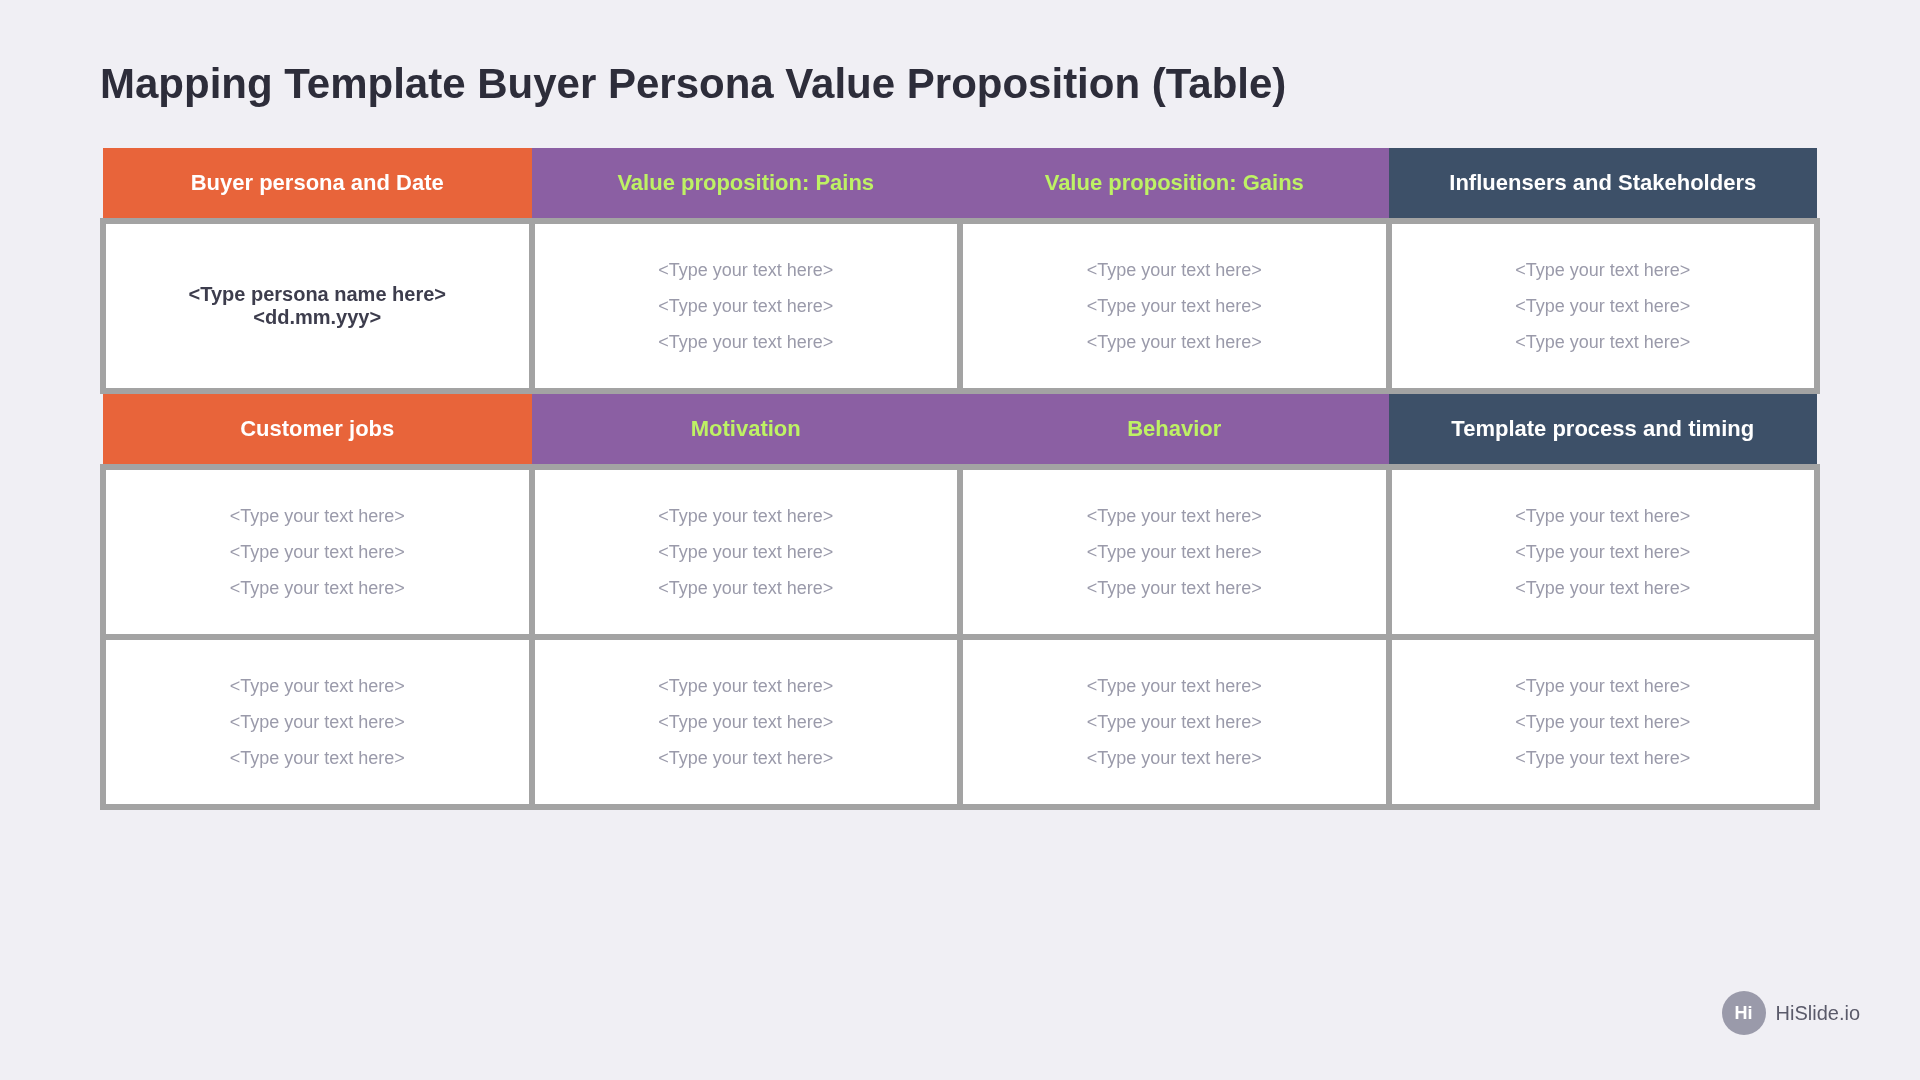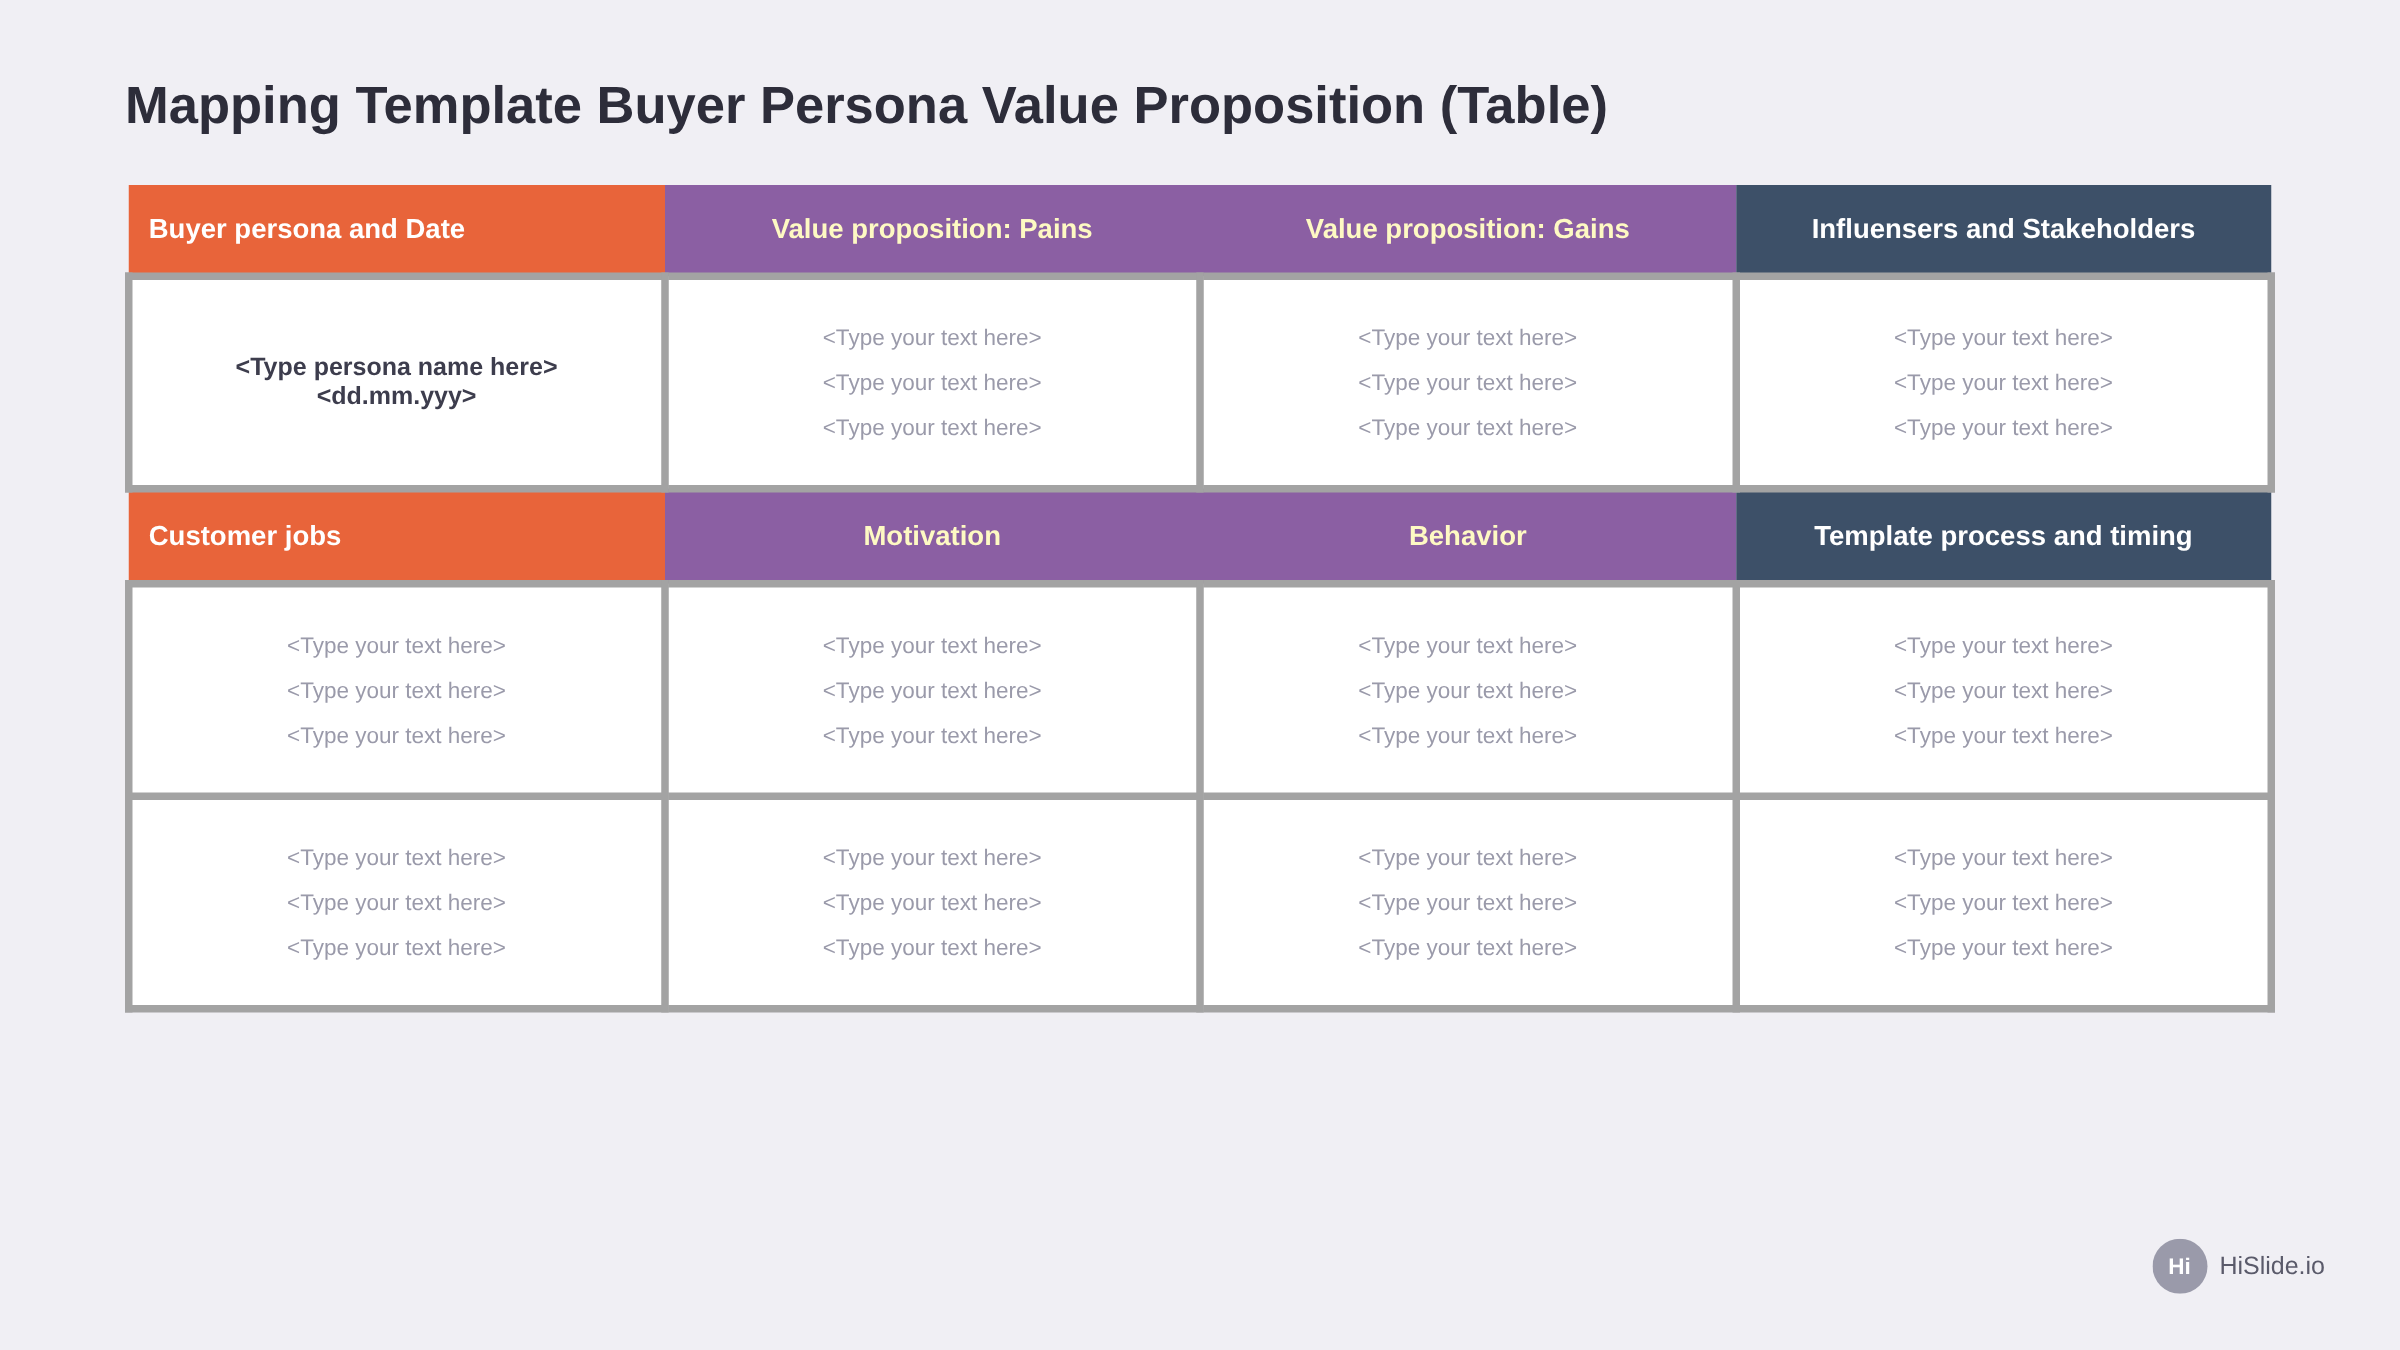--- a/index.html
+++ b/index.html
@@ -33,26 +33,27 @@
       border-collapse: collapse;
       table-layout: fixed;
     }
 
     
     .header-orange {
       background-color: #e8643a;
       color: #fff;
       font-weight: 700;
       font-size: 22px;
+      text-align: center;
       padding: 22px 16px;
     }
 
     .header-purple {
       background-color: #8b5fa3;
-      color: #fef9c3;
+      color: #bef264;
       font-weight: 700;
       font-size: 22px;
       text-align: center;
       padding: 22px 16px;
     }
 
     .header-dark {
       background-color: #3d5068;
       color: #fff;
       font-weight: 700;

